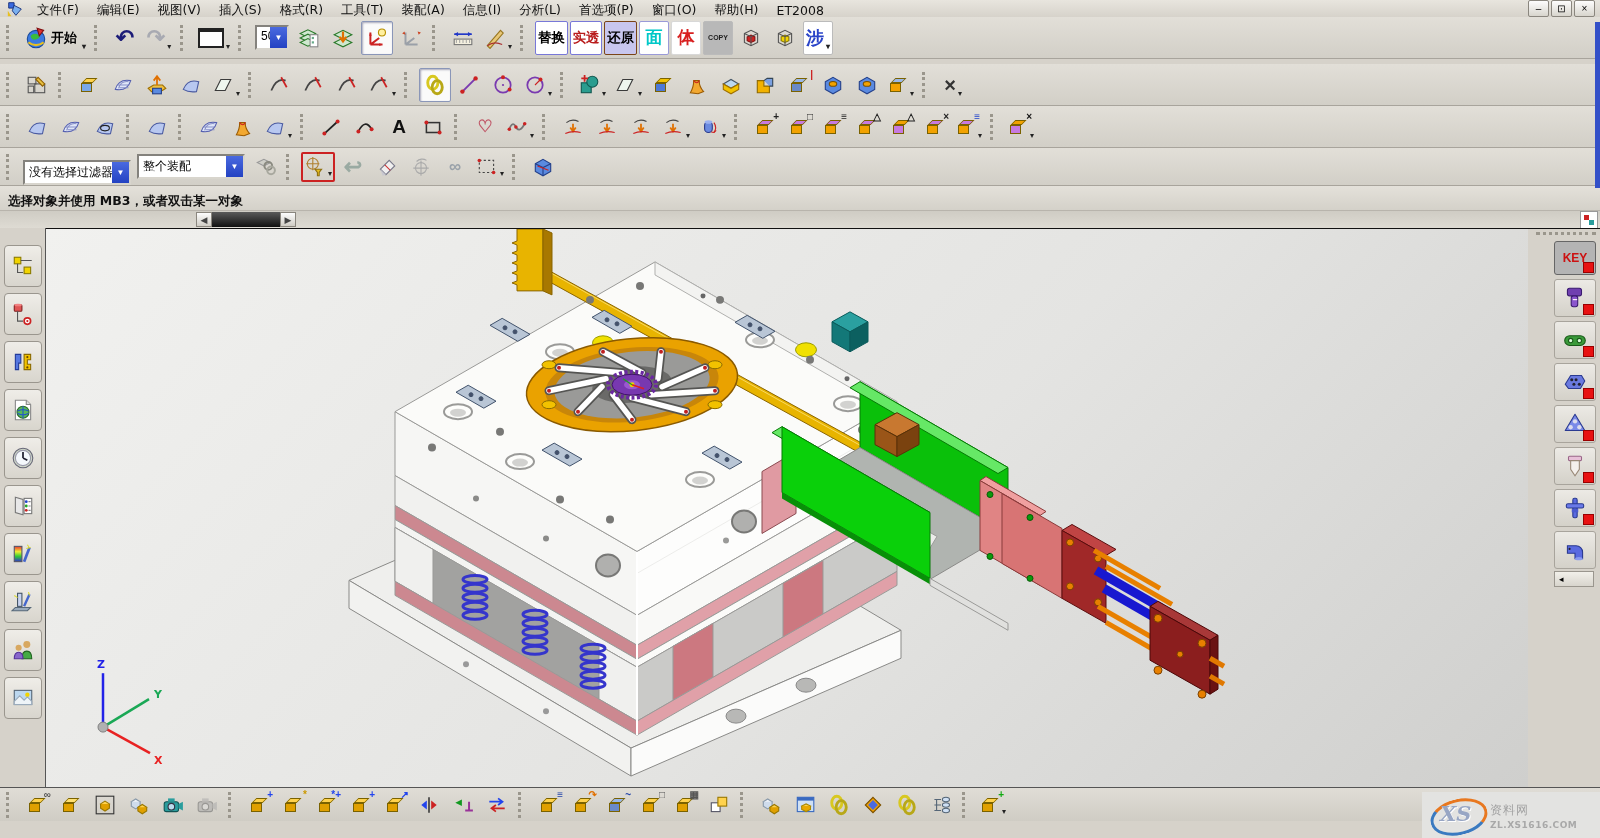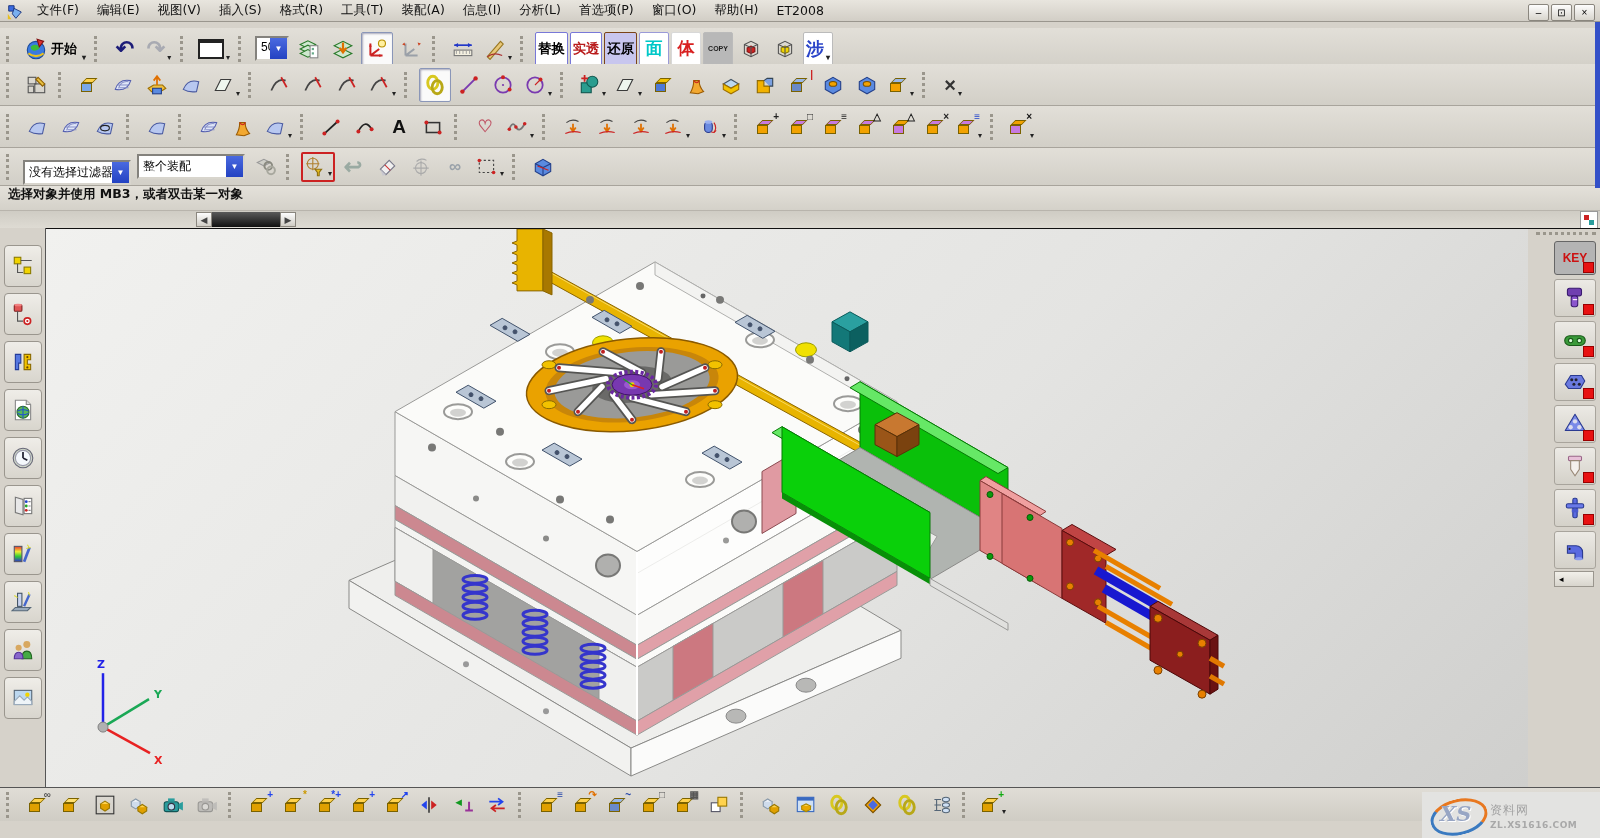--- a/index.html
+++ b/index.html
@@ -1,30 +1,30 @@
 <!DOCTYPE html>
 <html><head>
 <meta charset="utf-8">
 <style>
   html,body{margin:0;padding:0}
   body{width:1600px;height:838px;position:relative;overflow:hidden;background:#d6d2ca;
        font-family:"DejaVu Sans","Liberation Sans",sans-serif;font-size:12px;color:#111;-webkit-font-smoothing:none}
   
   .menubar{position:absolute;left:0;top:0;width:1600px;height:22px;background:linear-gradient(#e8e5de,#d2cec6);
-           border-bottom:1px solid #9a968e;display:flex;align-items:flex-end;padding:0 2px;box-sizing:border-box}
+           border-bottom:1px solid #9a968e;display:flex;align-items:flex-start;padding:0 2px;box-sizing:border-box}
   .appicon{width:18px;height:18px;margin:0 4px;display:inline-flex}
   .menus{display:flex;align-items:center;height:100%}
   .mitem{background:none;border:none;font:12.5px "DejaVu Sans",sans-serif;padding:1px 9px;height:20px;cursor:default;color:#111}
   .wctls{margin-left:auto;display:flex;gap:2px;padding-right:3px}
   .wbtn{width:21px;height:17px;background:linear-gradient(#fdfdfd,#d8d5cd);border:1px solid #8a867e;border-radius:2px;
         font-size:10px;line-height:13px;text-align:center;padding:0}
   
   .trow{position:absolute;left:0;width:1600px;background:linear-gradient(#e2dfd8,#d2cfc7);border-bottom:1px solid #a8a49c;
         display:flex;align-items:center;box-sizing:border-box;padding:0 2px}
-  .r1{top:28px;height:42px}.r2{top:64px;height:42px}.r3{top:106px;height:42px}
+  .r1{top:17px;height:42px}.r2{top:64px;height:42px}.r3{top:106px;height:42px}
   .sel{top:148px;height:38px}
   .tbtn{position:relative;min-width:32px;height:34px;margin:0 1px;background:transparent;border:1px solid transparent;
         display:inline-flex;align-items:center;justify-content:center;padding:0 2px;border-radius:2px}
   .sel .tbtn{height:30px}
   .tbtn svg{width:22px;height:22px;display:block}
   .tbtn.pressed{background:#fafafa;border:1px solid #8a96b8;box-shadow:inset 1px 1px 2px #aab}
   .tbtn.redbox{outline:2px solid #cc2222;outline-offset:-2px}
   .tbtn.dis{filter:grayscale(1);opacity:.55}
   .tbtn .g{line-height:1;font-weight:bold}
   .tbtn.txtb{background:#fff;border:1px solid #bbb;min-width:30px;height:34px;font-weight:bold}
@@ -37,21 +37,21 @@
   .mcube .ov{position:absolute;right:-4px;top:-6px;font-style:normal;font-size:10px;font-weight:bold}
   .combo{display:inline-flex;align-items:stretch;background:#fff;border:2px inset #d8d5cd;height:21px;margin:0 3px;
          font-size:12px;box-sizing:content-box;padding:0}
   .combo .cval{padding:2px 4px 0 4px;white-space:nowrap;overflow:hidden;flex:1;text-align:left}
   .combo .cbtn{width:17px;background:linear-gradient(#4a6ae0,#2342c2);color:#fff;font-size:8px;display:flex;align-items:center;justify-content:center}
   .startb{font-weight:bold}
   .startb .slb{margin:0 3px;font-size:13px}
   .startb svg{width:24px;height:24px}
   
   .cue{position:absolute;left:0;top:186px;width:1600px;height:25px;background:linear-gradient(#e4e1da,#d4d1c9);
-       border-bottom:1px solid #b8b4ac;display:flex;align-items:flex-start;padding-left:8px;box-sizing:border-box;
+       border-bottom:1px solid #b8b4ac;display:flex;align-items:flex-end;padding-left:8px;box-sizing:border-box;
        font-weight:bold;font-size:12.5px}
   .hscroll{position:absolute;left:0;top:211px;width:1600px;height:17px;background:linear-gradient(#cfccc4,#dedbd3);
            border-bottom:1px solid #222}
   .hs-left,.hs-right{position:absolute;top:1px;width:16px;height:15px;background:linear-gradient(#fdfdfd,#cfccc4);
            border:1px solid #8a867e;text-align:center;font-size:9px;line-height:15px;color:#444;box-sizing:border-box}
   .hs-left{left:196px}.hs-right{left:280px}
   .hs-thumb{position:absolute;left:212px;top:1px;width:68px;height:15px;background:linear-gradient(#5a5a5a,#111)}
   .hs-corner{position:absolute;right:2px;top:0;width:16px;height:16px;background:#fff;border:1px solid #999}
   .hs-corner i{position:absolute;left:3px;top:3px;width:5px;height:5px;background:#cc2222}
   .hs-corner b{position:absolute;right:3px;bottom:3px;width:5px;height:5px;background:#2a9d9d}

